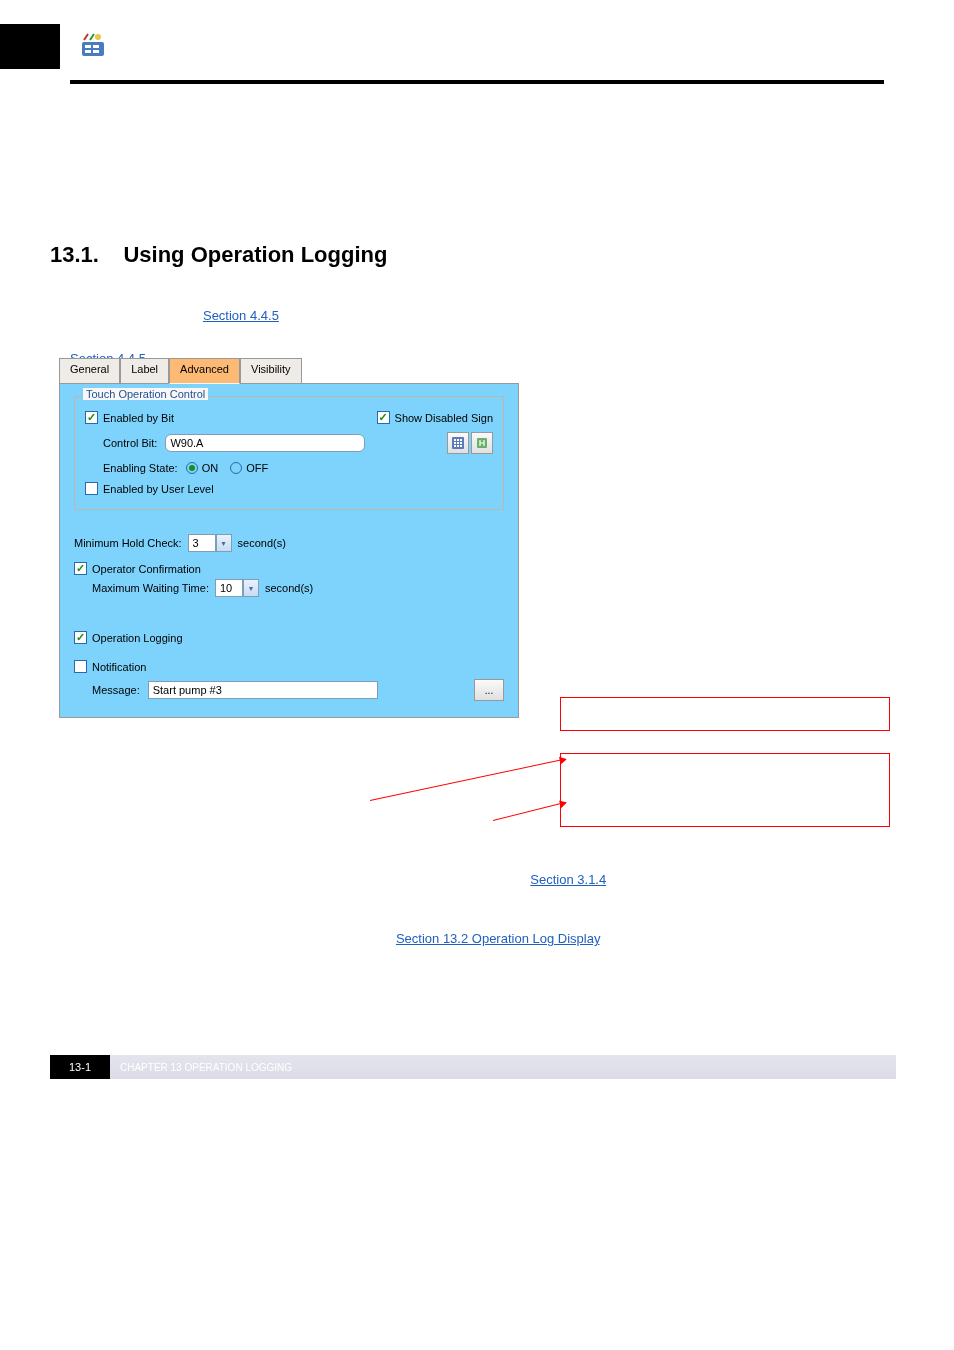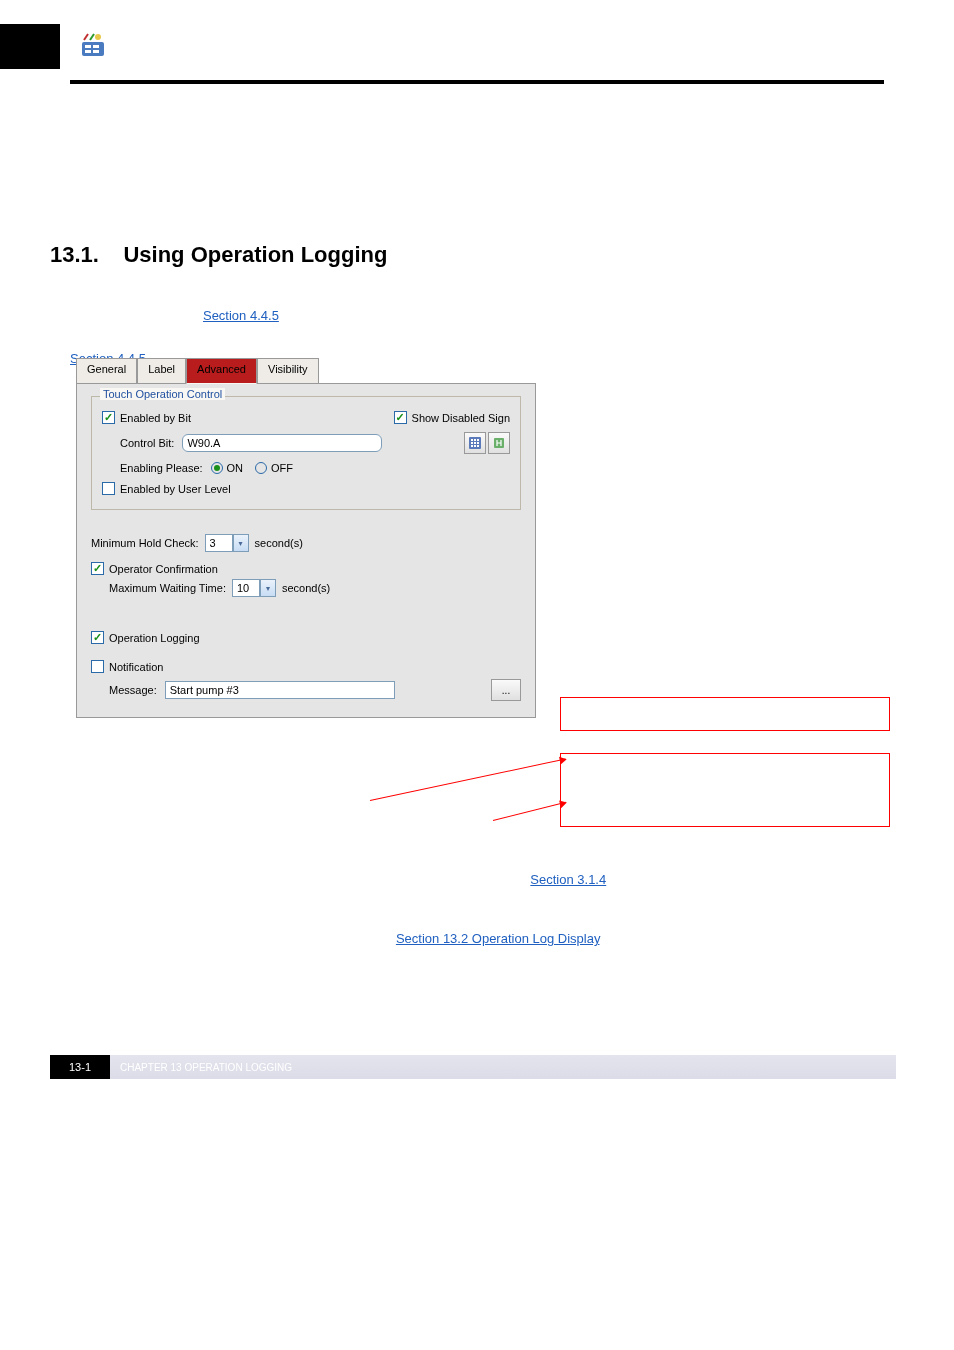--- a/index.html
+++ b/index.html
@@ -9,25 +9,25 @@
   .black-box { width: 60px; height: 45px; background: #000; margin-top: 22px; }
   .header-icon { margin-left: 20px; margin-top: 22px; width: 28px; height: 28px; }
   .header-spacer { flex: 1; }
   .header-text { font-size: 18px; color: #fff; margin-right: 40px; margin-top: 20px; }
   .hr-main { border-top: 4px solid #000; margin: 10px 70px 0 70px; }
   .chapter-title { color: #fff; font-size: 34px; font-weight: bold; margin: 30px 70px 20px; }
   .intro-text { color: #fff; font-size: 13px; margin: 0 70px 10px; line-height: 1.5; }
   .section-title { color: #000; font-size: 22px; font-weight: bold; margin: 30px 70px 18px 50px; }
   .body-text { color: #fff; font-size: 13px; margin: 0 70px 4px; line-height: 1.5; }
   .link { color: #2060c0; text-decoration: underline; }
-  .dialog { position: absolute; left: 76px; top: 358px; width: 460px; height: 500px; }
+  .dialog { position: absolute; left: 59px; top: 358px; width: 460px; height: 500px; }
   .tab-strip { display: flex; height: 26px; font-size: 11px; font-family: Tahoma, sans-serif; }
   .tab { border: 1px solid #999; padding: 4px 10px 0; margin-right: 0; background: #efece7; }
-  .tab.active { background: #b91c1c; border-bottom: 1px solid #f8f7f3; position: relative; z-index: 2; text-align: center; }
-  .tab-panel { border: 1px solid #999; background: #e5e5e5; padding: 12px 14px; font-size: 11px; font-family: Tahoma, sans-serif; margin-top: -1px; }
+  .tab.active { background: #fdba74; border-bottom: 1px solid #f8f7f3; position: relative; z-index: 2; text-align: center; }
+  .tab-panel { border: 1px solid #999; background: #7dd3fc; padding: 12px 14px; font-size: 11px; font-family: Tahoma, sans-serif; margin-top: -1px; }
   .groupbox { border: 1px solid #bdb8aa; padding: 10px 10px 10px 10px; margin-bottom: 24px; position: relative; }
   .group-title { position: absolute; top: -9px; left: 8px; background: #f8f7f3; padding: 0 3px; color: #2050a0; font-size: 11px; }
   .row { display: flex; align-items: center; margin: 4px 0; }
   .checkbox { width: 13px; height: 13px; border: 1px solid #2a6aa8; background: #fff; display: inline-flex; align-items: center; justify-content: center; margin-right: 5px; flex-shrink: 0; }
   .checkbox.checked::after { content: "✓"; color: #1a8f1a; font-size: 11px; font-weight: bold; line-height: 1; }
   .radio { width: 12px; height: 12px; border: 1px solid #2a6aa8; border-radius: 50%; display: inline-flex; align-items: center; justify-content: center; margin-right: 4px; flex-shrink: 0; }
   .radio.checked::after { content: ""; width: 6px; height: 6px; background: #1a8f1a; border-radius: 50%; }
   .text-input { border: 1px solid #7e9db9; background: #fff; padding: 2px 4px; font-size: 11px; font-family: Tahoma, sans-serif; }
   .spin { display: inline-flex; }
   .spin input { width: 28px; border: 1px solid #7e9db9; padding: 2px 4px; font-size: 11px; }
@@ -121,21 +121,21 @@
               </svg>
           </div>
           <div class="icon-btn" style="margin-left:2px;">
             <svg width="14" height="14" viewBox="0 0 14 14">
                 <rect x="2" y="2" width="10" height="10" fill="#6ab06a" rx="1"></rect>
                 <path d="M5 4 L5 10 M5 7 L9 7 M9 4 L9 10" stroke="#fff" stroke-width="1.2"></path>
               </svg>
           </div>
         </div>
         <div class="row" style="margin-left:18px; margin-top:8px;">
-          <span style="margin-right:8px;">Enabling Please:</span>
+          <span style="margin-right:8px;">Enabling State:</span>
           <span class="radio checked"></span>
           <span style="margin-right:12px;">ON</span>
           <span class="radio"></span>
           <span>OFF</span>
         </div>
         <div class="row" style="margin-top:8px;">
           <span class="checkbox"></span>
           <span>Enabled by User Level</span>
         </div>
       </div>

